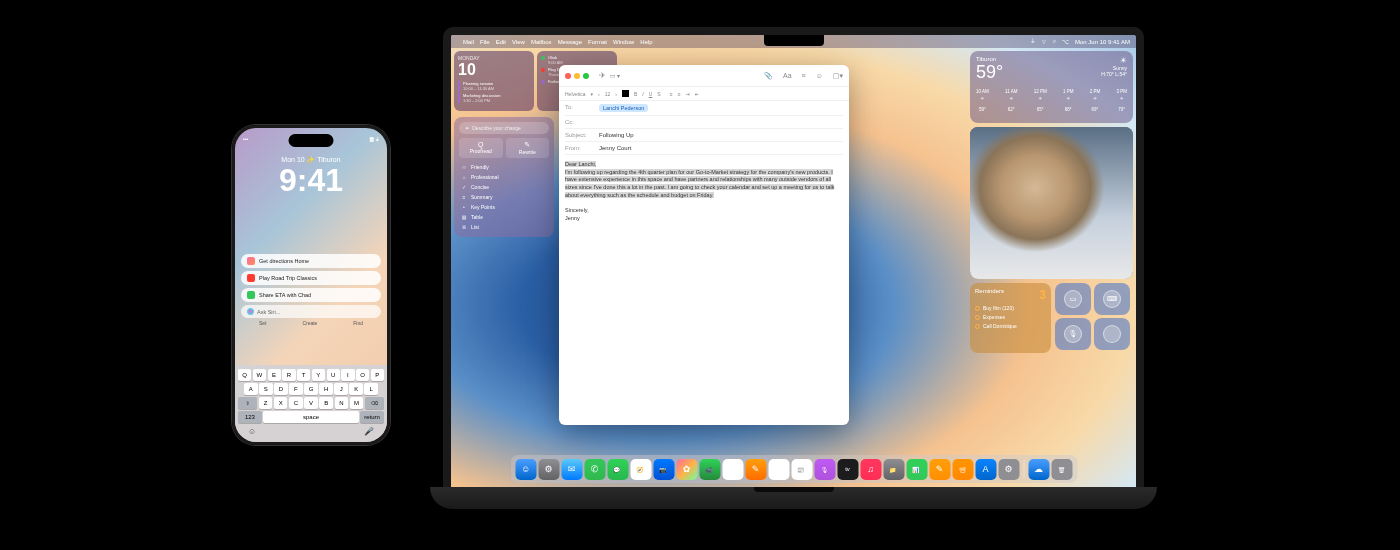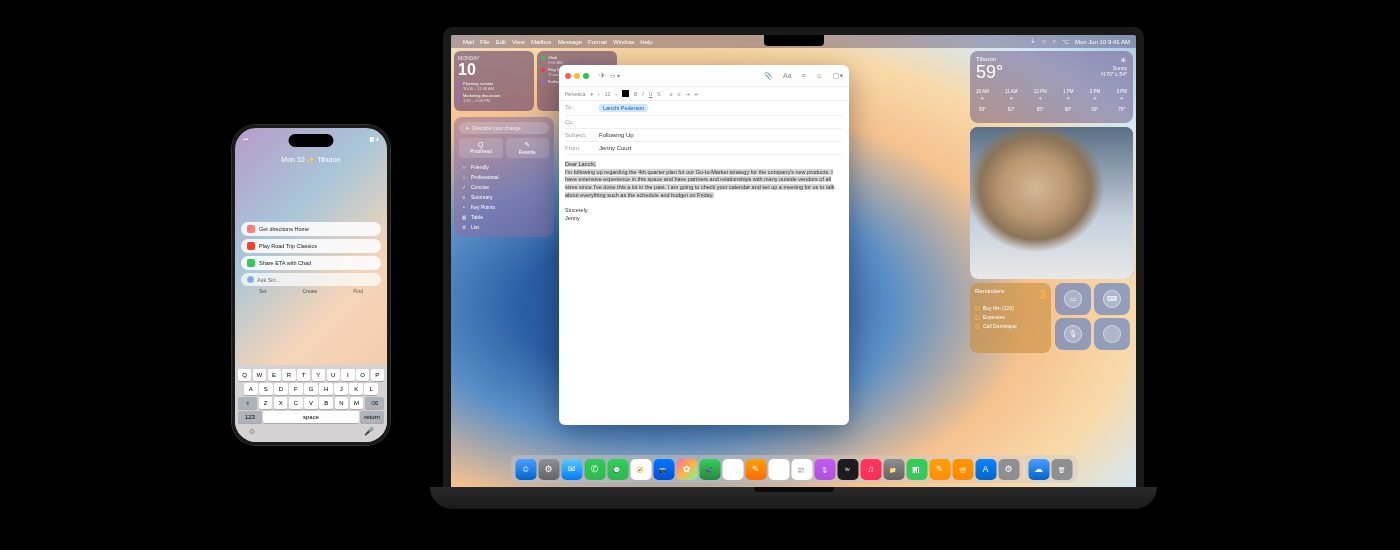--- a/index.html
+++ b/index.html
@@ -105,20 +105,21 @@
 <body>
 
 <div class="iphone">
   <div class="ip-notch"></div>
   <div class="ip-status">
       <span>•••</span>
       <span>䷀ ⏚</span>
     </div>
   <div class="ip-lock">
     <div class="ip-date">Mon 10 ✨ Tiburon</div>
+    <div class="ip-time">9:41</div>
   </div>
   <div class="ip-sugg" id="ip-sugg">
       <div class="ip-chip">
         <span class="ip-chip-icon" style="background:linear-gradient(135deg,#ff6b9d,#ff8e53)"></span>
         <span>Get directions Home</span>
       </div>
       <div class="ip-chip">
         <span class="ip-chip-icon" style="background:#ff3b30"></span>
         <span>Play Road Trip Classics</span>
       </div>

